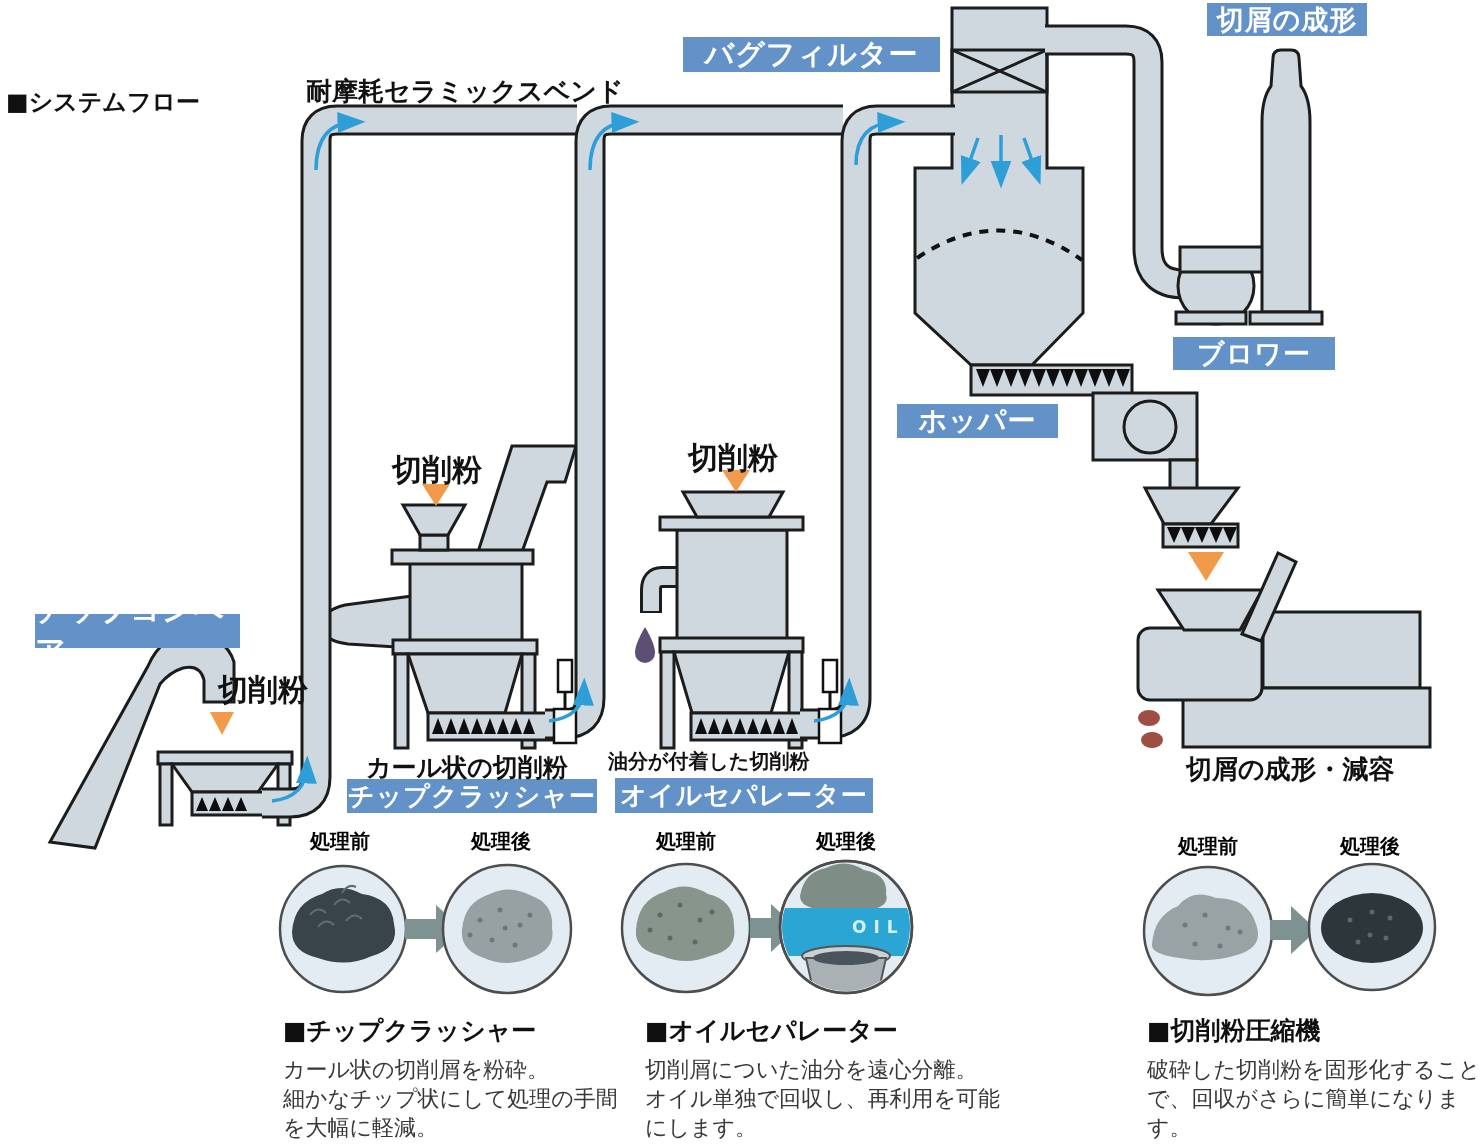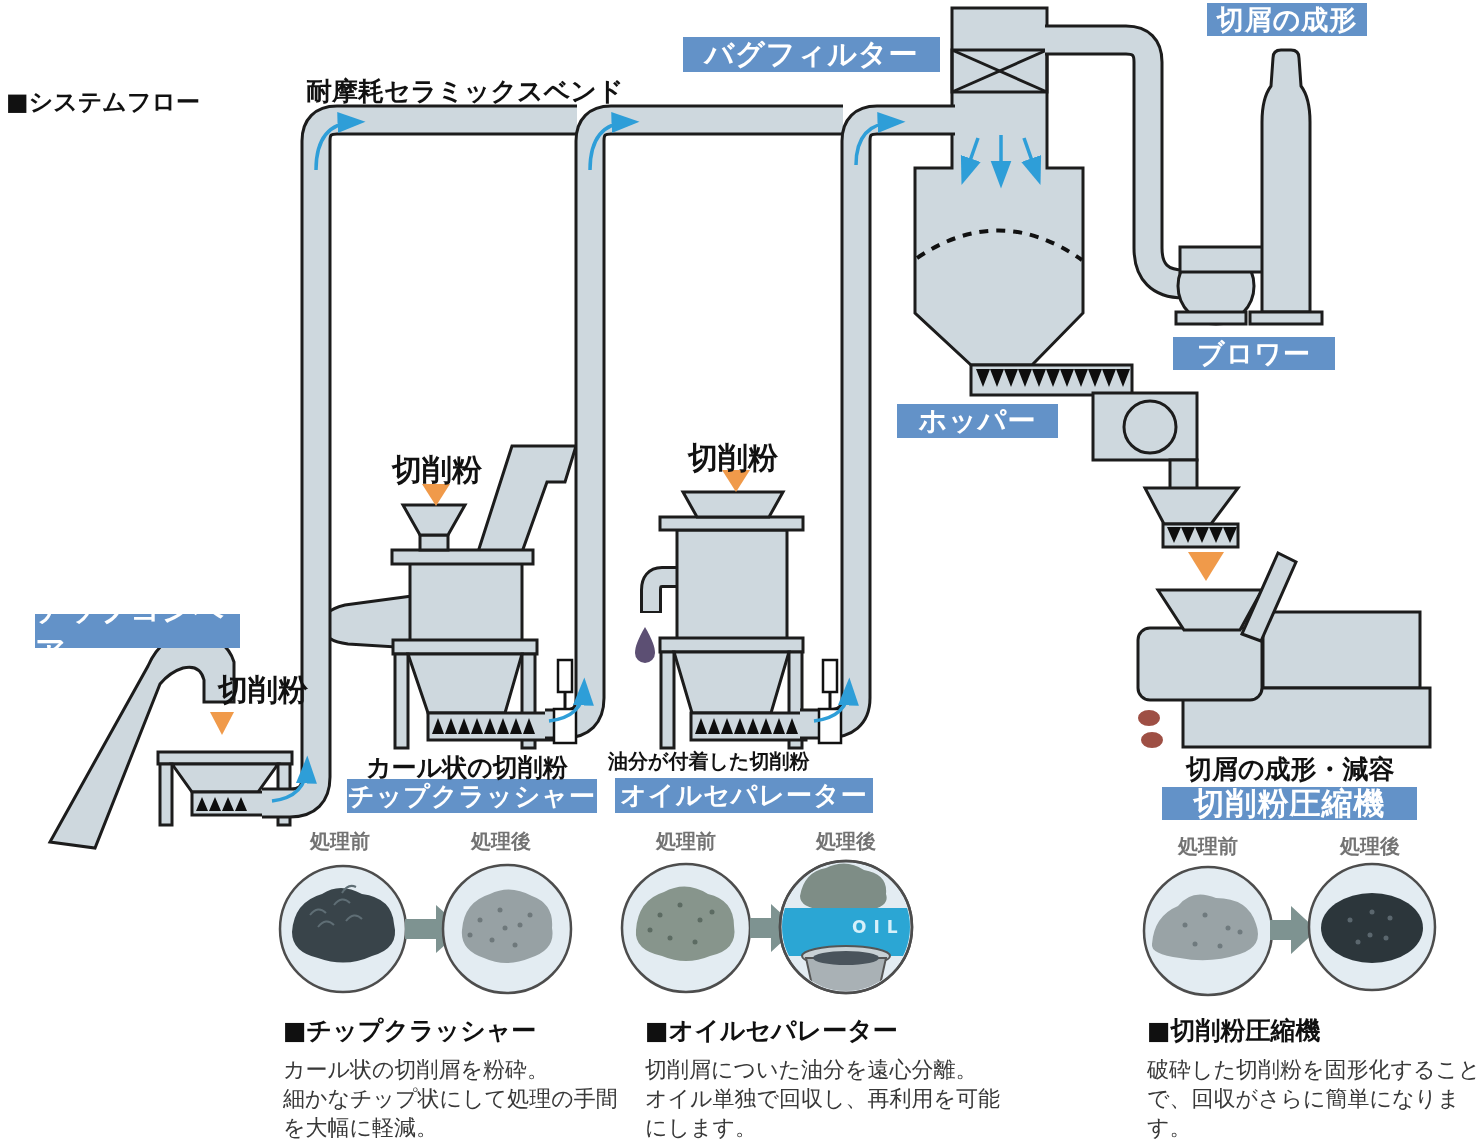--- a/index.html
+++ b/index.html
@@ -6,21 +6,21 @@
   #stage {
     position:relative; width:1480px; height:1145px; overflow:hidden;
     background:#ffffff; font-family:"DejaVu Sans","Liberation Sans",sans-serif;
   }
   #diagram-svg { position:absolute; left:0; top:0; }
   .lbl { position:absolute; color:#111; white-space:nowrap; }
   .badge {
     position:absolute; background:#6392c8; color:#ffffff; font-weight:700;
     display:flex; align-items:center; justify-content:center; letter-spacing:1px;
   }
-  .ba { position:absolute; width:90px; text-align:center; font-size:20px; font-weight:600; color:#737373; }
+  .ba { position:absolute; width:90px; text-align:center; font-size:20px; font-weight:600; color:#000000; }
   .desc { position:absolute; width:360px; }
   .desc h3 { margin:0; font-size:25px; font-weight:700; color:#101010; }
   .desc p { margin:8px 0 0 0; font-size:22px; line-height:29px; color:#383838; white-space:pre-line; }
   .oil-txt { position:absolute; font-size:17px; font-weight:700; color:#d6f0fa; letter-spacing:7px; }
   
   .mk { fill:#ced8de; stroke:#1c1c1c; stroke-width:3; }
   .pd { fill:none; stroke:#1c1c1c; stroke-width:31; }
   .pl { fill:none; stroke:#ced8de; stroke-width:25; }
   .tri { fill:#0e0e0e; }
   .barrow { fill:none; stroke:#2e9ed8; stroke-width:3.5; marker-end:url(#arr); }
@@ -232,21 +232,20 @@
 
   <div class="lbl" style="left:306px; top:74px; font-size:26px; font-weight:700;">耐摩耗セラミックスベンド</div>
 
   <div class="badge" style="left:683px; top:37px; width:257px; height:35px; font-size:29px;">バグフィルター</div>
   <div class="badge" style="left:1207px; top:3px; width:160px; height:33px; font-size:27px;">切屑の成形</div>
   <div class="badge" style="left:1173px; top:337px; width:162px; height:33px; font-size:27px;">ブロワー</div>
   <div class="badge" style="left:897px; top:404px; width:161px; height:34px; font-size:28px;">ホッパー</div>
   <div class="badge" style="left:35px; top:614px; width:205px; height:34px; font-size:30px;">チップコンベア</div>
   <div class="badge" style="left:347px; top:779px; width:250px; height:34px; font-size:26px;">チップクラッシャー</div>
   <div class="badge" style="left:615px; top:778px; width:258px; height:35px; font-size:26px;">オイルセパレーター</div>
-  <div class="badge" style="left:1162px; top:787px; width:255px; height:33px; font-size:31px;">切削粉圧縮機</div>
 
   <div class="lbl" style="left:218px; top:670px; font-size:30px; font-weight:700;">切削粉</div>
   <div class="lbl" style="left:392px; top:450px; font-size:30px; font-weight:700;">切削粉</div>
   <div class="lbl" style="left:688px; top:438px; font-size:30px; font-weight:700;">切削粉</div>
 
   <div class="lbl" style="left:366px; top:751px; font-size:25px; font-weight:700;">カール状の切削粉</div>
   <div class="lbl" style="left:608px; top:748px; font-size:20px; font-weight:700;">油分が付着した切削粉</div>
   <div class="lbl" style="left:1186px; top:752px; font-size:26px; font-weight:700;">切屑の成形・減容</div>
 
   <div class="ba" style="left:295px; top:828px;">処理前</div>

